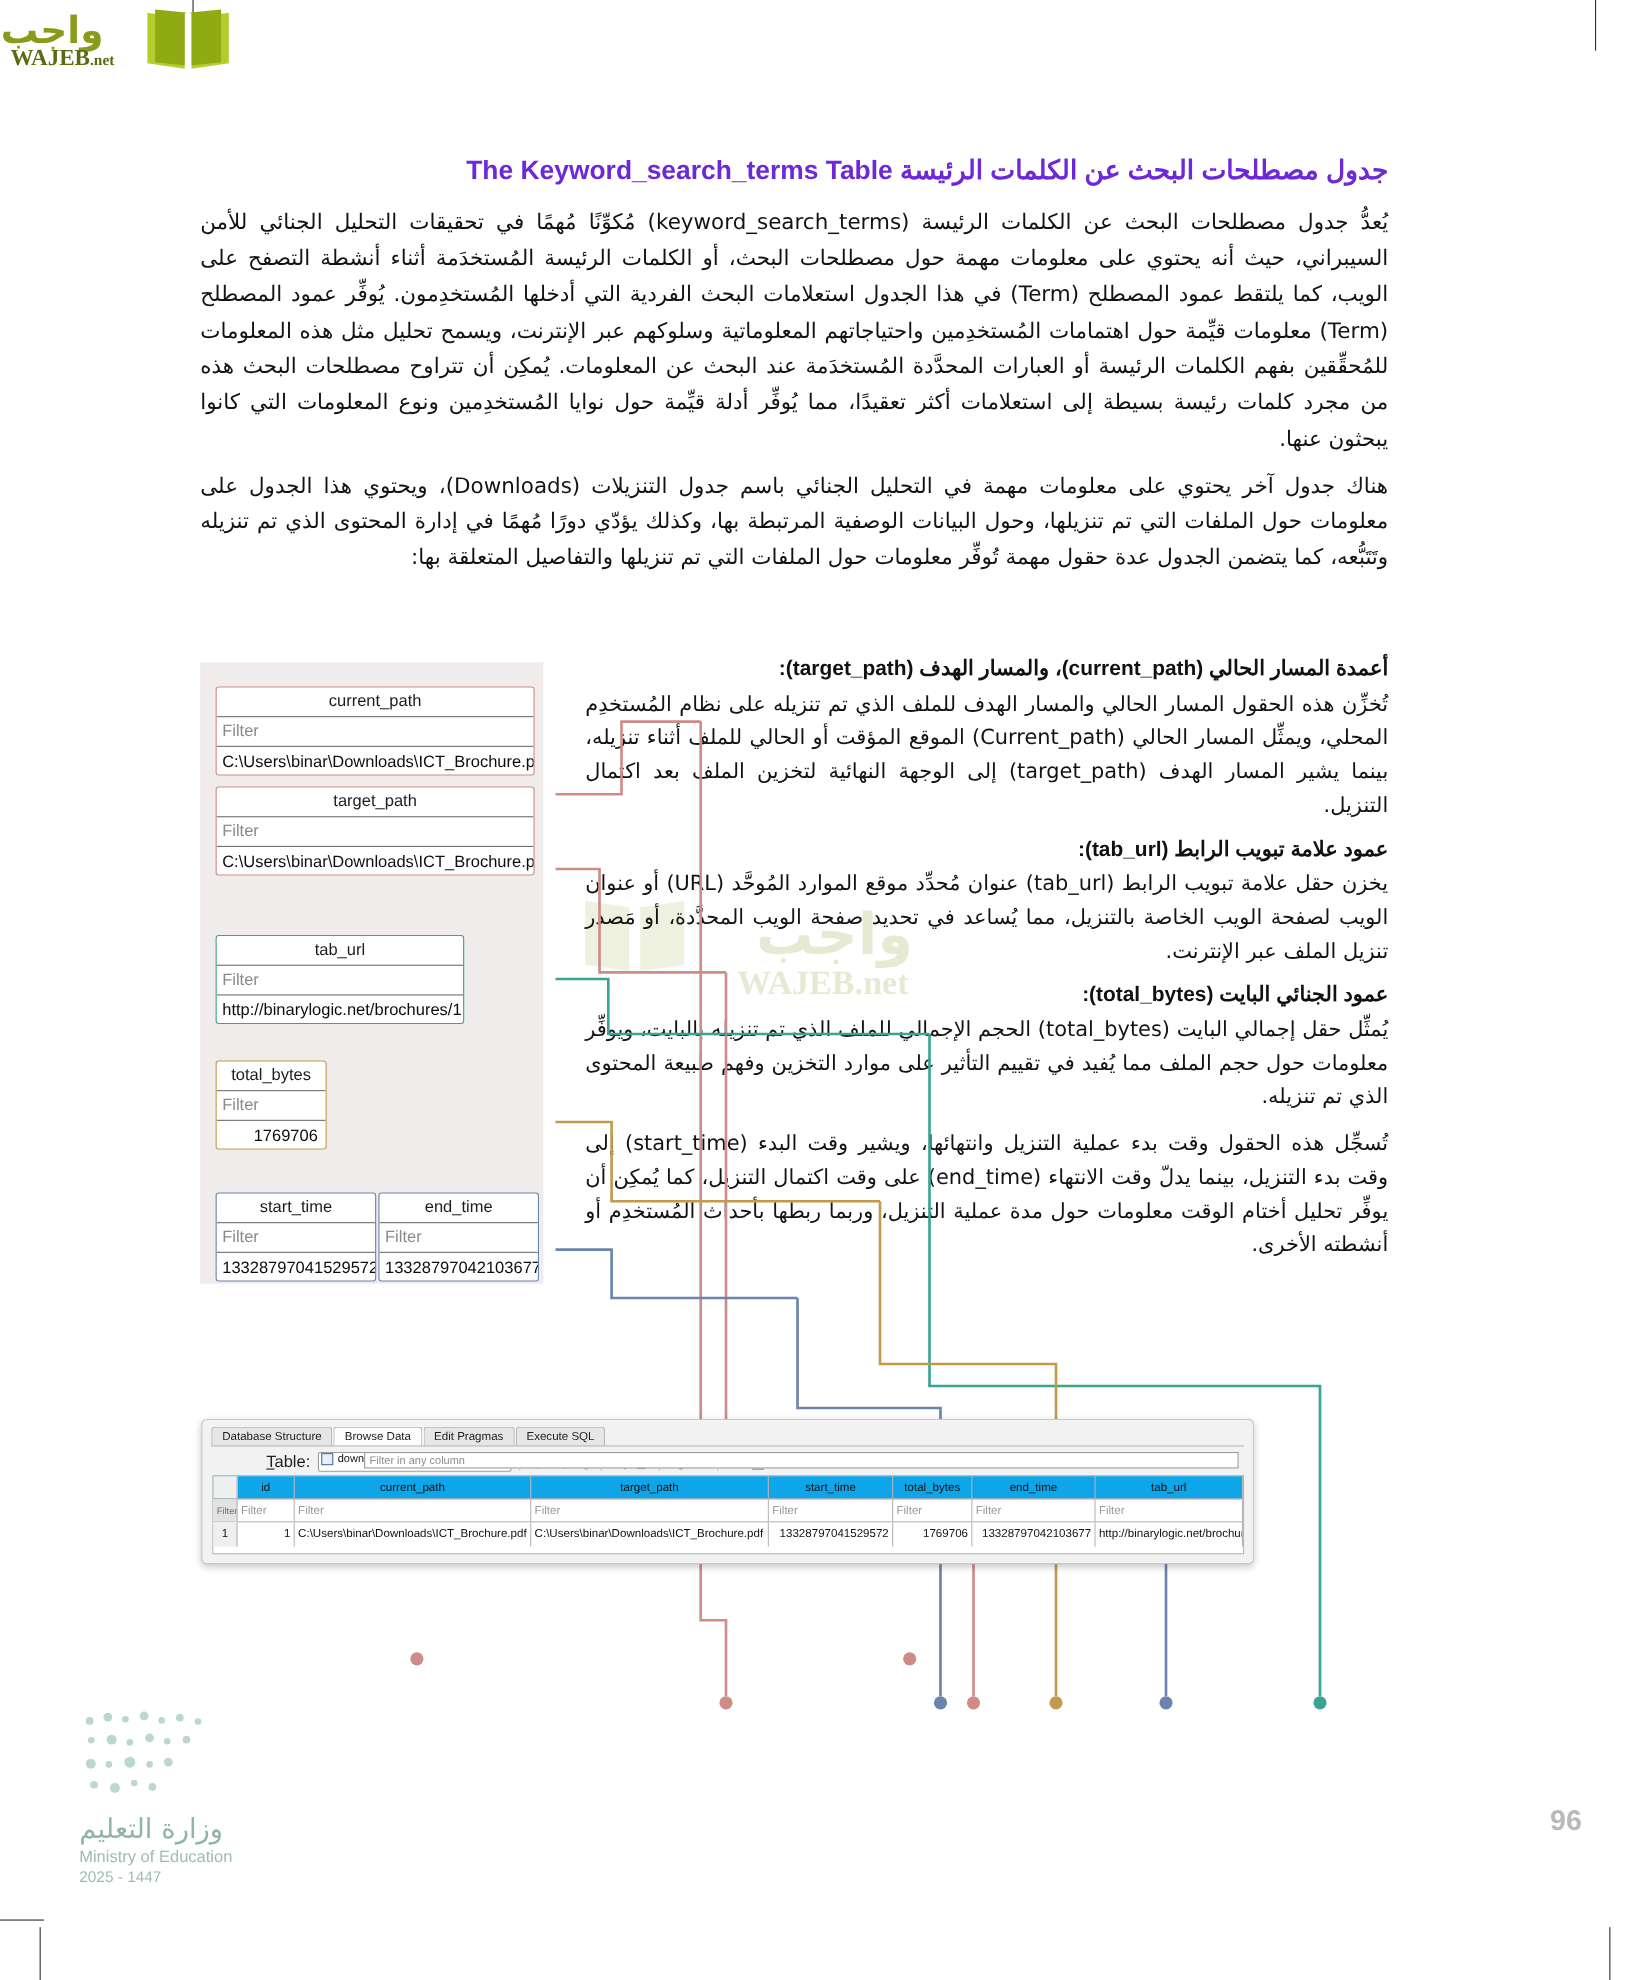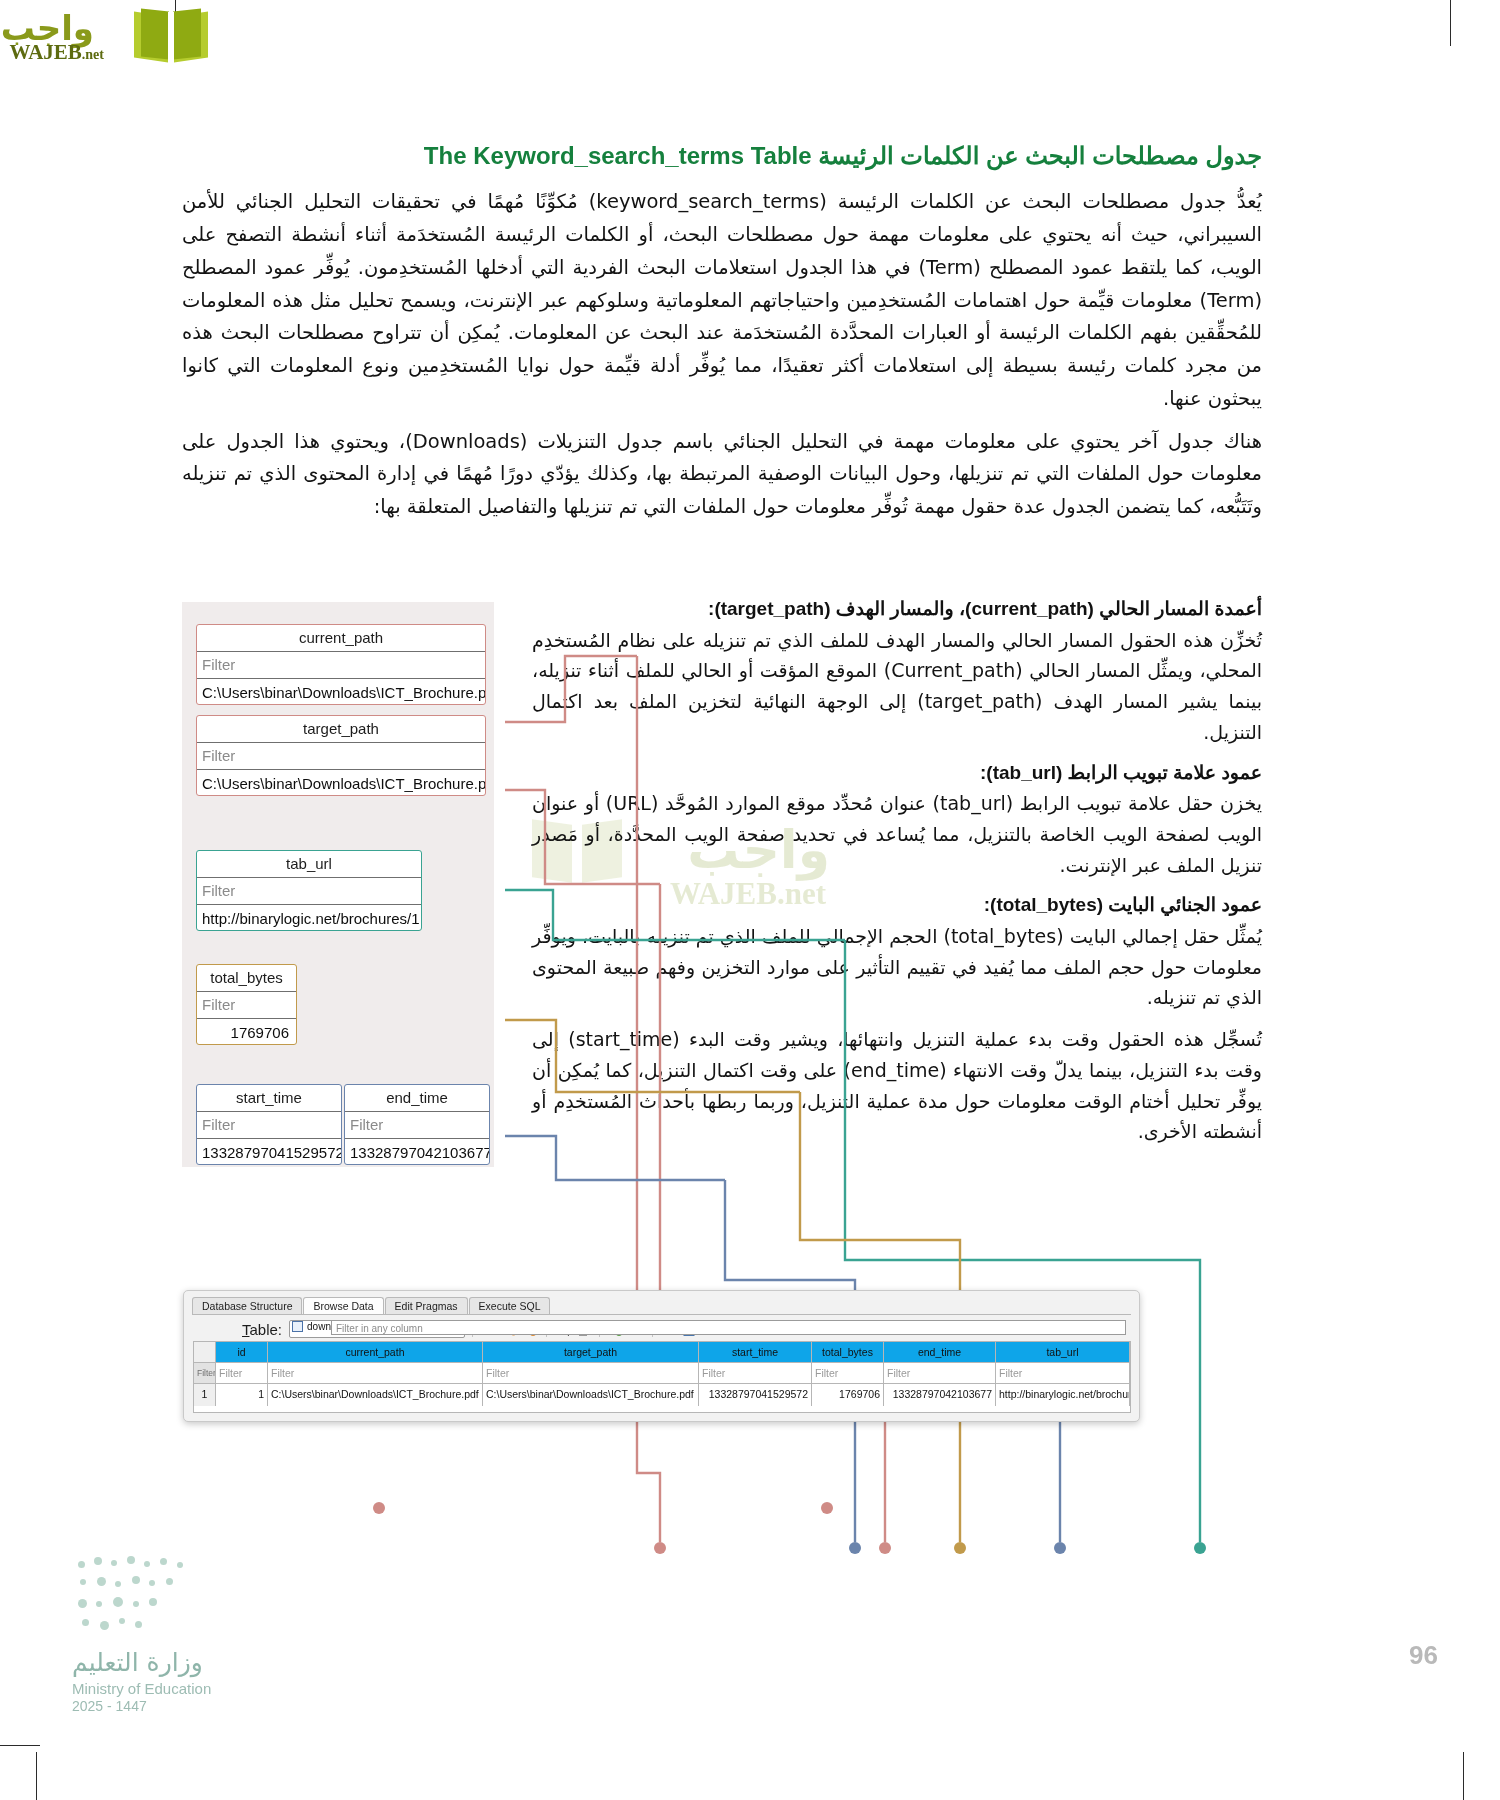--- a/index.html
+++ b/index.html
@@ -51,21 +51,21 @@
   }
   .wm-center .wm-book{position:absolute;left:0;top:-4px;width:96px;height:70px;}
   .wm-center .wm-book i{position:absolute;background:#dfe5c2;}
   .wm-center .wm-book .a{left:2px;top:6px;width:40px;height:58px;transform:skewY(8deg);}
   .wm-center .wm-book .b{left:52px;top:6px;width:40px;height:58px;transform:skewY(-8deg);}
 
   
   .content{position:absolute;left:182px;top:140px;width:1080px;}
 
   h2.sec-title{
-    margin:0 0 14px 0;font-size:24px;font-weight:bold;color:#15803d;
+    margin:0 0 14px 0;font-size:24px;font-weight:bold;color:#6d28d9;
     text-align:right;line-height:1.35;
   }
 
   p.para{
     margin:0 0 10px 0;font-size:19.5px;line-height:1.68;text-align:justify;
     text-align-last:right;color:#131313;
     font-family:"DejaVu Sans","Liberation Sans",sans-serif;
   }
 
   .sec2{margin-top:26px;}

